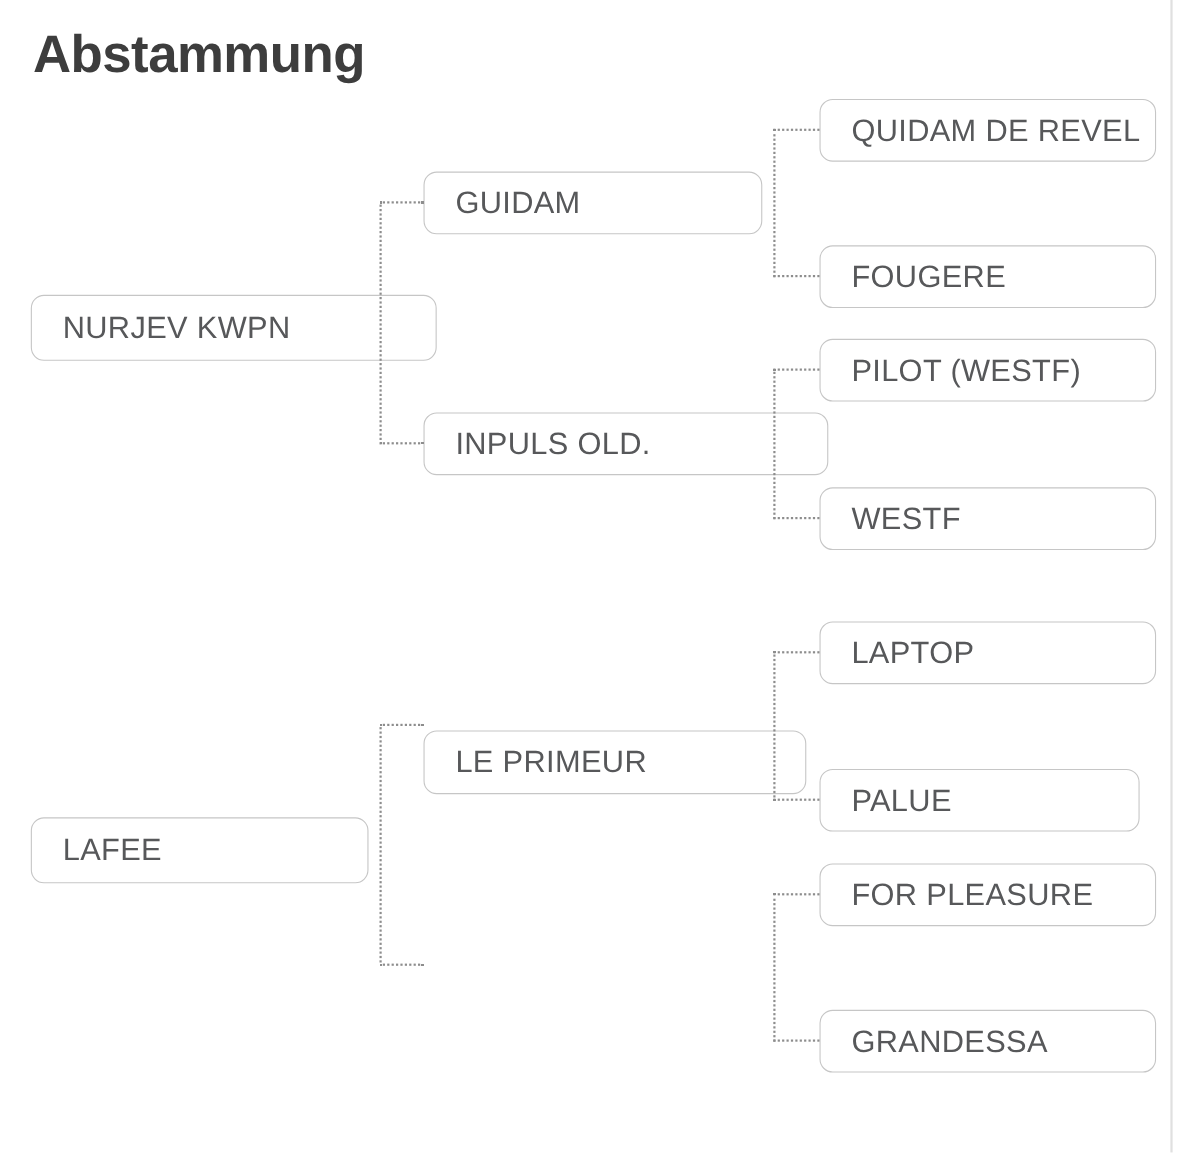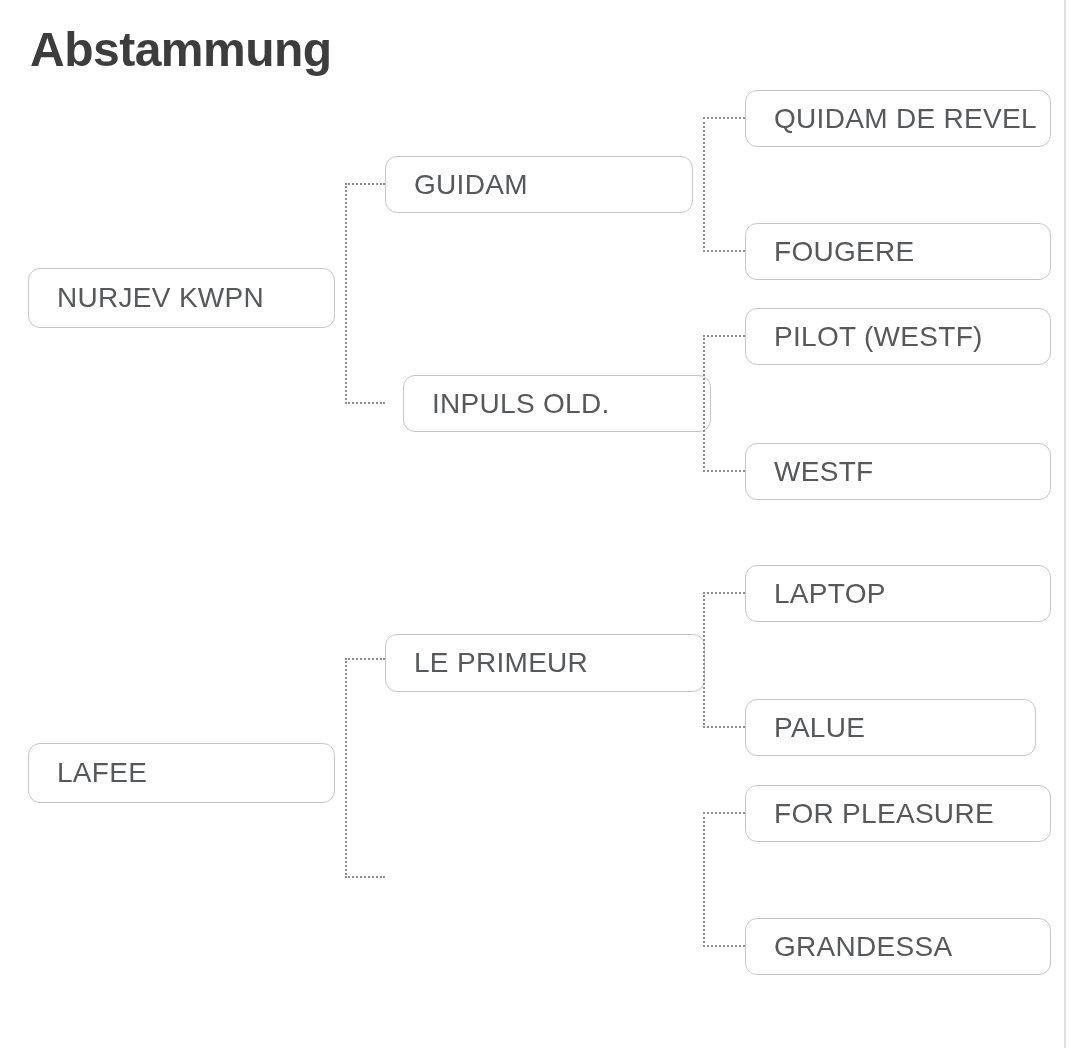--- a/index.html
+++ b/index.html
@@ -64,26 +64,26 @@
     border-left:2px solid var(--edge-divider);
   }
 </style>
 </head>
 <body>
 
 <div class="canvas">
 
   <h2 class="title">Abstammung</h2>
 
-  <div class="node" style="left:28px;top:268px;width:307px;height:60px">NURJEV KWPN</div>
+  <div class="node" style="left:28px;top:268px;width:369px;height:60px">NURJEV KWPN</div>
   <div class="node" style="left:28px;top:743px;width:307px;height:60px">LAFEE</div>
 
   <div class="node" style="left:385px;top:156px;width:308px;height:57px">GUIDAM</div>
-  <div class="node" style="left:403px;top:375px;width:308px;height:57px">INPULS OLD.</div>
-  <div class="node" style="left:385px;top:634px;width:320px;height:58px">LE PRIMEUR</div>
+  <div class="node" style="left:385px;top:375px;width:368px;height:57px">INPULS OLD.</div>
+  <div class="node" style="left:385px;top:664px;width:348px;height:58px">LE PRIMEUR</div>
 
   <div class="node" style="left:745px;top:90px;width:306px;height:57px">QUIDAM DE REVEL</div>
   <div class="node" style="left:745px;top:223px;width:306px;height:57px">FOUGERE</div>
   <div class="node" style="left:745px;top:308px;width:306px;height:57px">PILOT (WESTF)</div>
   <div class="node" style="left:745px;top:443px;width:306px;height:57px">WESTF</div>
   <div class="node" style="left:745px;top:565px;width:306px;height:57px">LAPTOP</div>
   <div class="node" style="left:745px;top:699px;width:291px;height:57px">PALUE</div>
   <div class="node" style="left:745px;top:785px;width:306px;height:57px">FOR PLEASURE</div>
   <div class="node" style="left:745px;top:918px;width:306px;height:57px">GRANDESSA</div>
 

